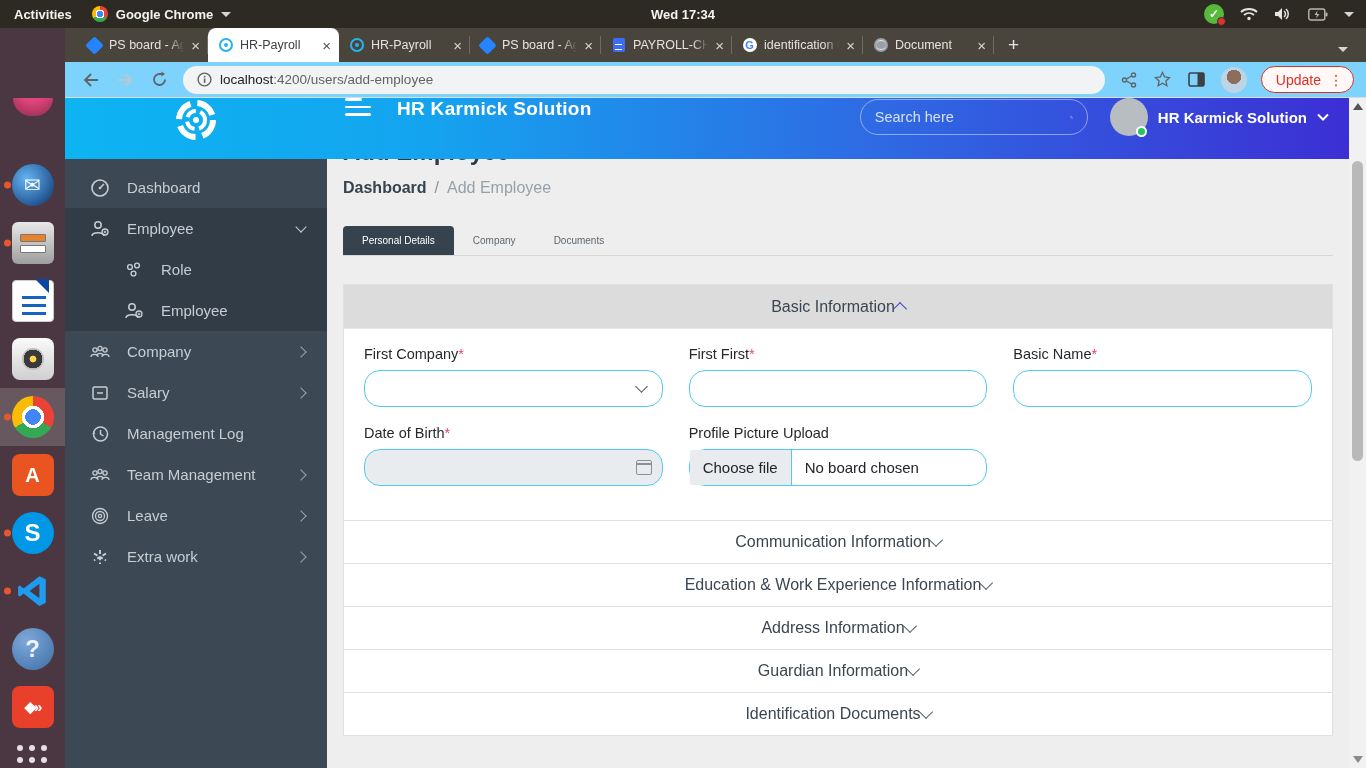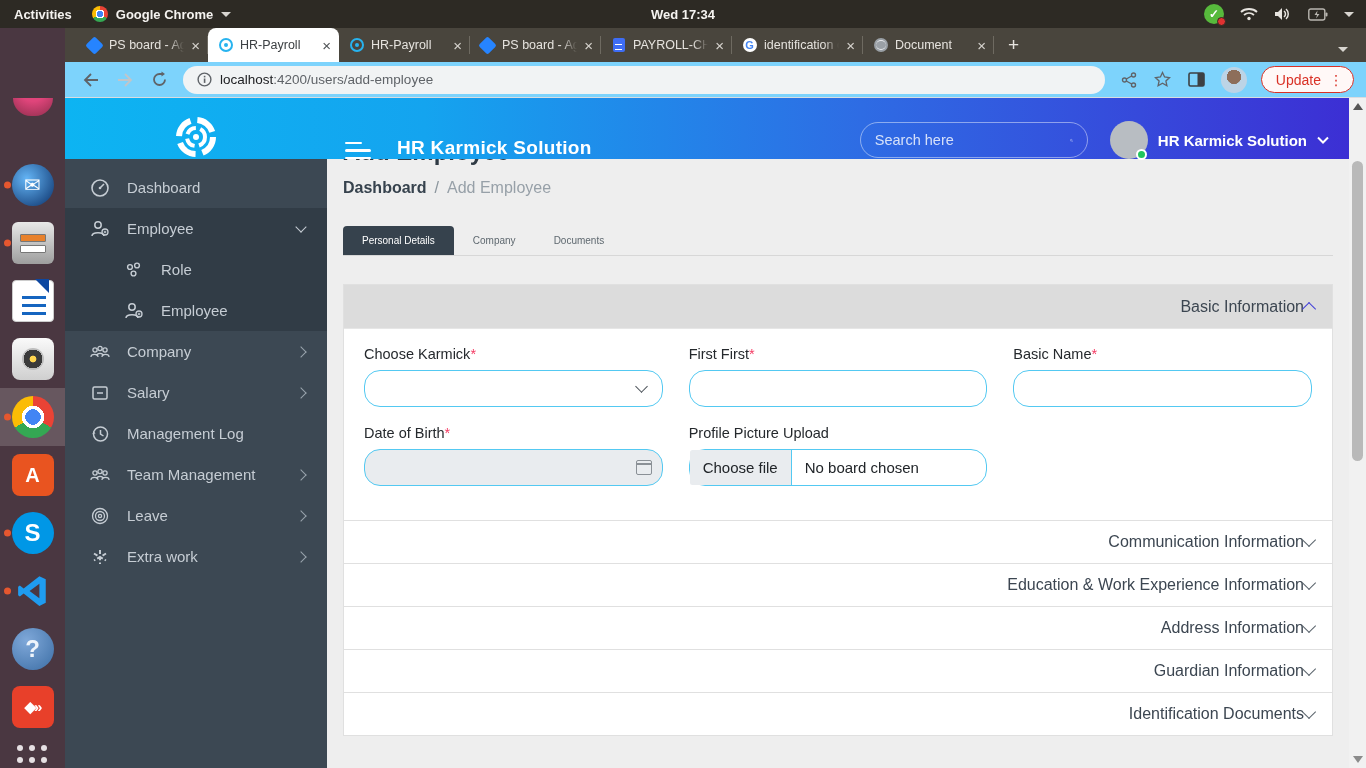--- a/index.html
+++ b/index.html
@@ -75,21 +75,21 @@
   .di-software{background:#e95420;border-radius:8px;color:#fff;font-weight:bold;font-size:20px}
   .di-skype{background:#0097e6;border-radius:50%;color:#fff;font-weight:bold;font-size:24px}
   .di-help{background:radial-gradient(circle at 35% 30%, #7fa8d9, #3c6ea5);border-radius:50%;color:#eef4fb;font-weight:bold;font-size:24px}
   .di-reddiamond{background:#e8402a;border-radius:8px;color:#fff;font-size:15px;font-weight:bold;letter-spacing:-2px}
   .di-grid{display:grid;grid-template-columns:repeat(3,8px);grid-template-rows:repeat(3,8px);gap:4px}
   .di-grid i{width:6px;height:6px;border-radius:50%;background:#e6e0e3}
 
   
   .webapp{flex:1;display:flex;min-width:0}
   .app-main{flex:1;display:flex;flex-direction:column;min-width:0}
-  .app-header{height:61px;flex:none;background:linear-gradient(90deg,var(--grad_start) 0%,#14a4ef 28%,#2e6ce4 62%,var(--grad_end) 100%);display:flex;align-items:flex-end;color:#fff}
+  .app-header{height:61px;flex:none;background:linear-gradient(90deg,var(--grad_start) 0%,#14a4ef 28%,#2e6ce4 62%,var(--grad_end) 100%);display:flex;align-items:flex-start;color:#fff}
   .brand-zone{width:262px;flex:none;display:flex;align-items:center;justify-content:center}
   .hamburger{width:26px;margin-left:18px;display:flex;flex-direction:column;gap:5px}
   .hamburger i{height:2.5px;background:#fff;border-radius:2px;display:block}
   .hamburger i:nth-child(1){width:65%}
   .hamburger i:nth-child(2),.hamburger i:nth-child(3){width:100%}
   .brand-title{font-size:19px;font-weight:bold;letter-spacing:.3px;margin-left:26px}
   .header-right{margin-left:auto;display:flex;align-items:center;gap:22px;padding-right:20px}
   .searchbox{width:228px;height:36px;border:1px solid rgba(255,255,255,.45);border-radius:18px;display:flex;align-items:center;padding:0 14px;gap:8px}
   .searchbox input{flex:1;background:transparent;border:none;outline:none;color:#fff;font-size:14.5px;font-family:"Liberation Sans",sans-serif}
   .searchbox input::placeholder{color:rgba(255,255,255,.8)}
@@ -111,21 +111,21 @@
   .title-clip{height:11px;overflow:hidden}
   .page-title{font-size:24px;font-weight:bold;color:#2f3a44;margin-top:-21px}
   .breadcrumb{margin-top:9px;font-size:16px;display:flex;gap:8px;align-items:center}
   .bc-parent{color:#36424d;font-weight:bold}
   .bc-sep{color:#8a949c}
   .bc-current{color:#97a0a8}
   .tabs{margin-top:29px;display:flex;border-bottom:1px solid #d7d7d7}
   .ptab{padding:9px 19px;font-size:10px;color:#5e686f}
   .ptab.active{background:var(--tab_active_bg);color:#fff;border-radius:4px 4px 0 0}
   .accordion{margin-top:28px;border:1px solid #e0e0e0;background:#fff}
-  .acc-header{height:43px;display:flex;align-items:center;justify-content:flex-end;padding:0 18px;font-size:16px;color:#3c4651}
+  .acc-header{height:43px;display:flex;align-items:center;justify-content:center;padding:0 18px;font-size:16px;color:#3c4651}
   .acc-header.open{background:var(--section_header_bg)}
   .acc-row{border-top:1px solid #e0e0e0}
   .chev-acc{width:10px;height:10px;border-right:1.8px solid #5a646c;border-bottom:1.8px solid #5a646c;transform:rotate(45deg);margin-top:-5px}
   .chev-acc.up{border-color:#4340d8;transform:rotate(-135deg);margin-top:5px}
   .acc-body{padding:17px 20px 34px;display:grid;grid-template-columns:1fr 1fr 1fr;column-gap:26px;row-gap:18px;border-top:1px solid #e6e6e6}
   .field label{display:block;font-size:14.5px;color:#25292d;margin-bottom:8px}
   .req{color:var(--required_red)}
   .ctrl{height:37px;border:1.5px solid var(--input_border);border-radius:16px;background:#fff;display:flex;align-items:center;padding:0 10px;font-size:15px;color:#212529}
   .ctrl input{border:none;outline:none;flex:1;font-size:15px;font-family:"Liberation Sans",sans-serif;background:transparent;min-width:0}
   .ctrl.select{justify-content:flex-end}
@@ -525,21 +525,21 @@
               <span class="ptab">Documents</span>
             </div>
 
             <div class="accordion">
               <div class="acc-header open">
                 <span>Basic Information</span>
                 <span class="chev-acc up"></span>
               </div>
               <div class="acc-body">
                 <div class="field">
-                  <label><span>Choose Karmick</span><span class="req">*</span></label>
+                  <label><span>First Company</span><span class="req">*</span></label>
                   <div class="ctrl select">
                       <span class="sel-chev"></span>
                     </div>
                 </div>
                 <div class="field">
                   <label><span>First First</span><span class="req">*</span></label>
                   <div class="ctrl">
                       <input type="text" style="">
                     </div>
                 </div>

